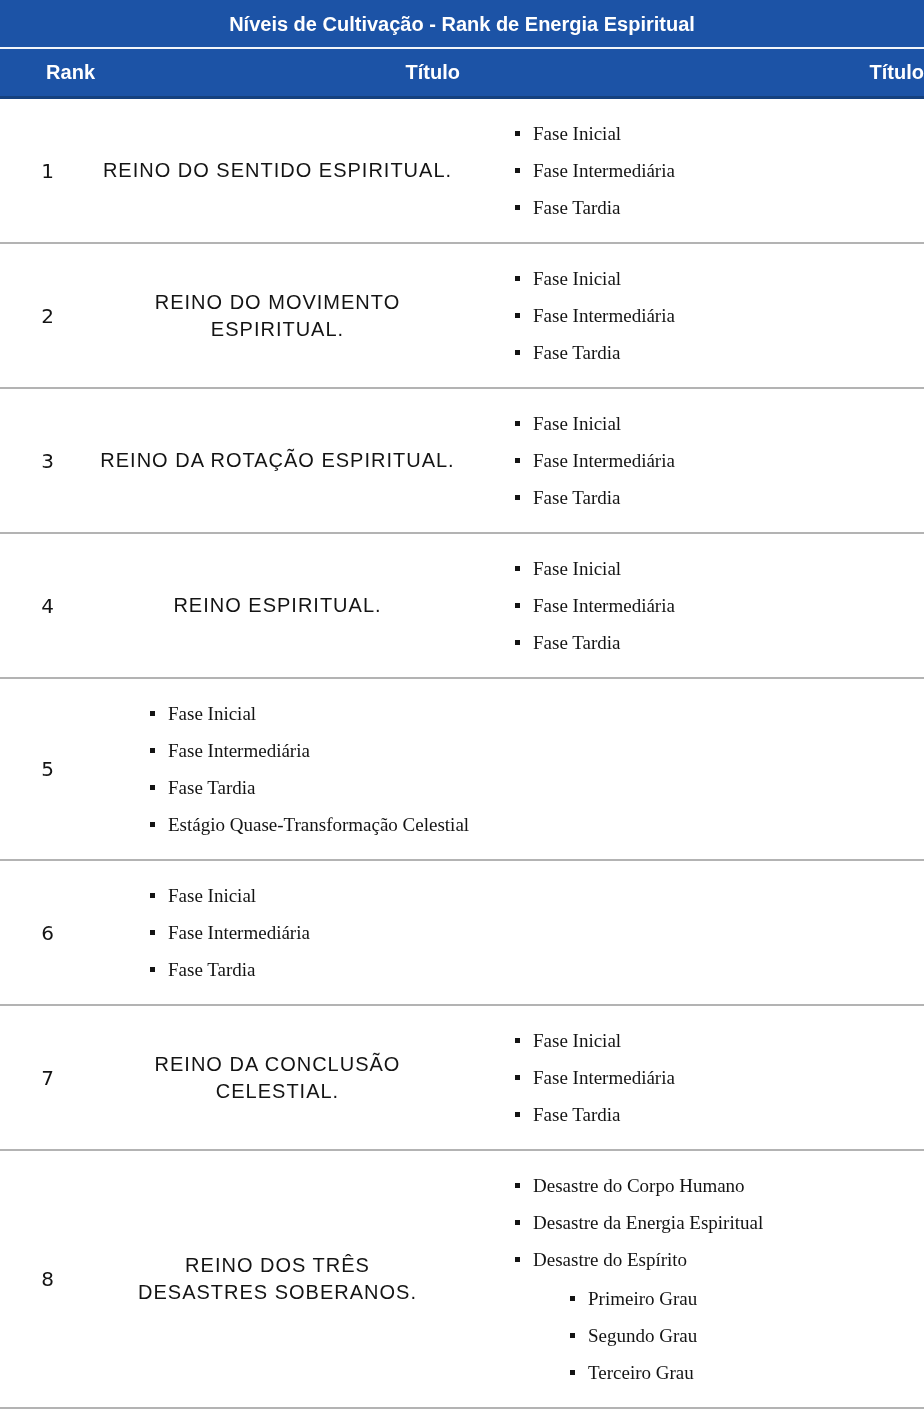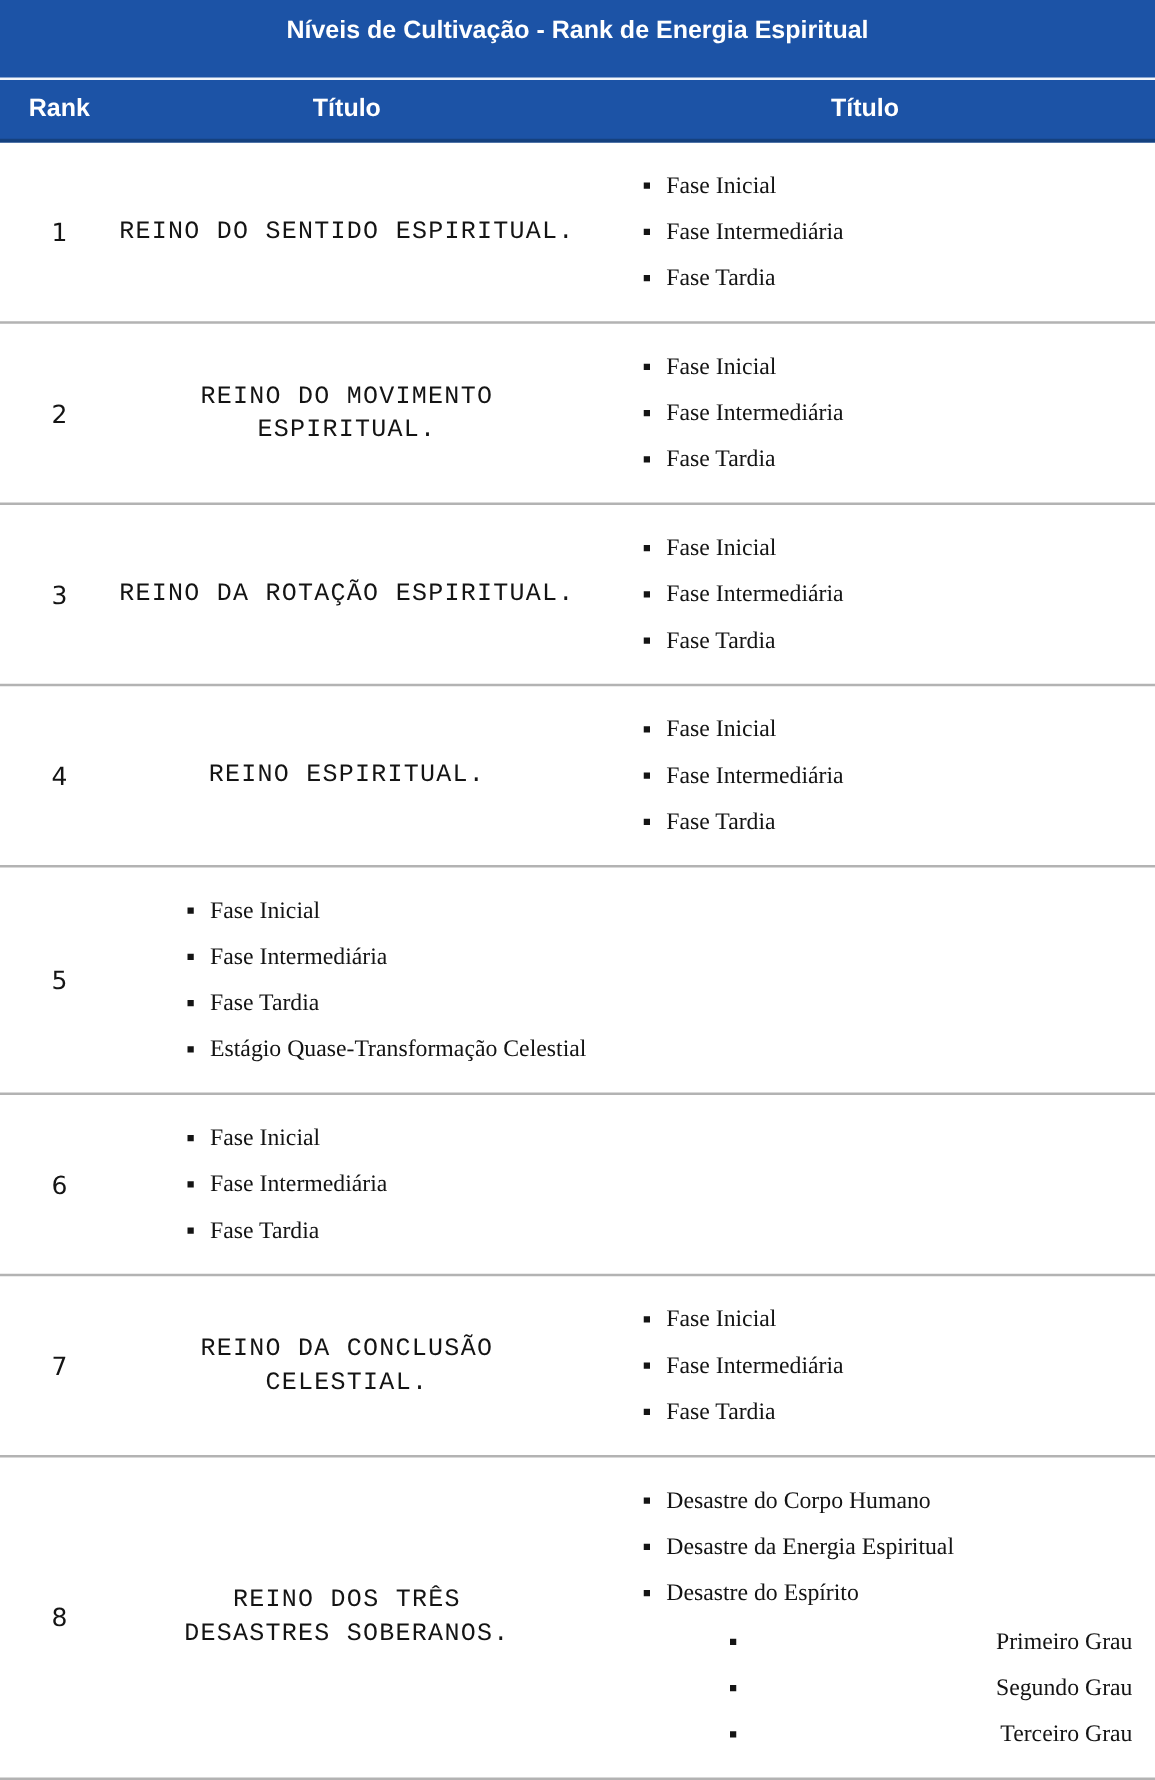--- a/index.html
+++ b/index.html
@@ -18,60 +18,60 @@
     background:#ffffff;
     font-family:"Liberation Sans", sans-serif;
     color:var(--body-text,#141414);
   }
   .table{width:924px;}
 
   
   .title-bar{
     background:var(--header-bg,#1c53a6);
     color:var(--header-text,#fff);
-    height:64px;
+    height:49px;
     line-height:49px;
     text-align:center;
     font-size:20px;
     font-weight:700;
     border-bottom:2px solid var(--header-divider,#f2f6fb);
   }
   .cols-header{
     background:var(--header-bg,#1c53a6);
     color:var(--header-text,#fff);
     height:50px;
     display:grid;
     grid-template-columns:95px 365px 1fr;
     align-items:center;
     font-size:20px;
     font-weight:700;
     border-bottom:3px solid var(--header-border-bottom,#15417f);
   }
-  .col-h{text-align:center;}
+  .col-h{text-align:right;}
 
   
   .row{
     display:grid;
     grid-template-columns:95px 365px 1fr;
     align-items:center;
     padding:16px 0;
     border-bottom:2px solid var(--row-divider,#b3b3b3);
   }
   .rank-cell{
     text-align:center;
     font-size:20px;
     font-family:"DejaVu Sans", sans-serif;
   }
   .title-cell{
     text-align:center;
     font-size:20px;
     line-height:27px;
     letter-spacing:1px;
     white-space:pre-line;
-    font-family:Liberation Mono, monospace;
+    font-family:Liberation Sans, sans-serif;
   }
   .stage-list{
     list-style:none;
     margin:0;
     padding:0 0 0 55px;
   }
   .stage-item{
     position:relative;
     padding-left:18px;
     line-height:37px;
@@ -84,23 +84,22 @@
     content:"";
     position:absolute;
     left:0;
     top:16px;
     width:5px;
     height:5px;
     background:var(--bullet,#141414);
   }
   .stage-sublist{
     list-style:none;
-    margin:2px 18px 0;
+    margin:2px 4px 0;
     padding:0 0 0 33px;
-    text-align:right;
   }
 </style>
 </head>
 <body>
 
 <div class="table">
   <header>
     <div class="title-bar">Níveis de Cultivação - Rank de Energia Espiritual</div>
     <div class="cols-header">
       <div class="col-h">Rank</div>

